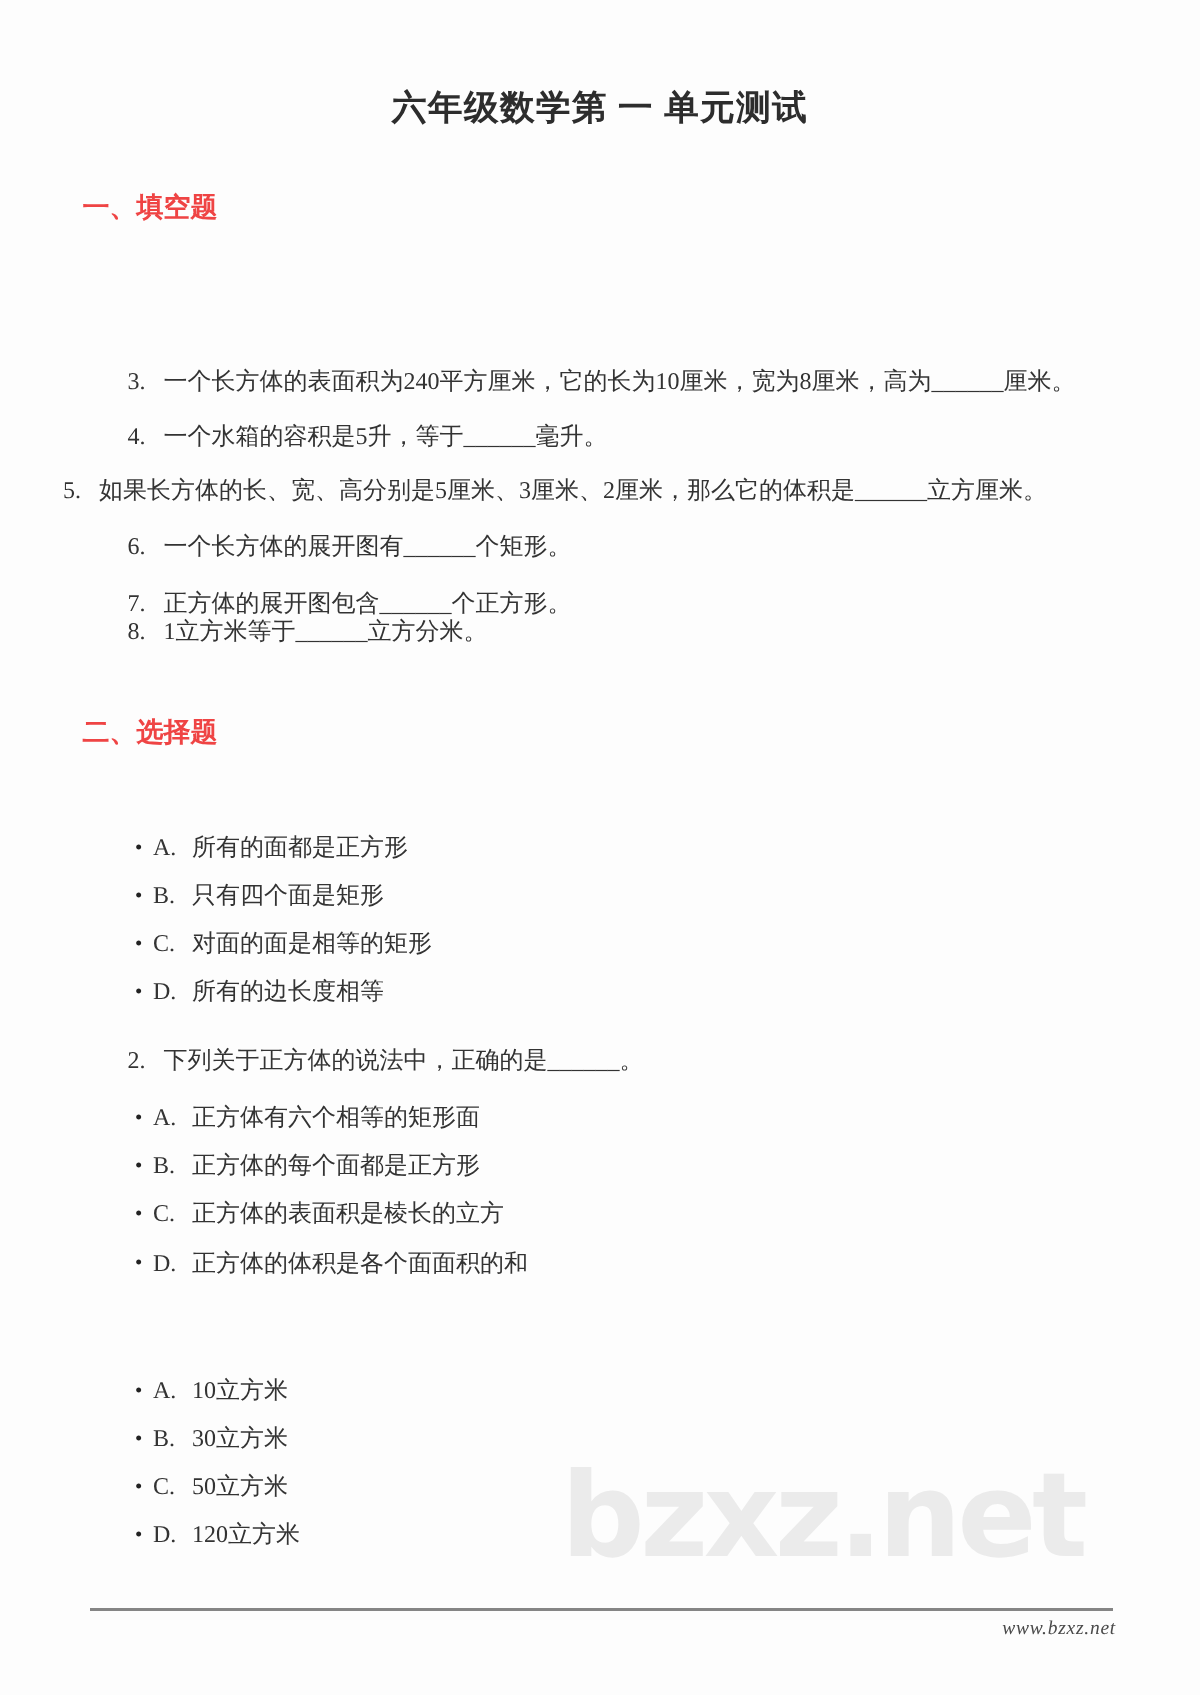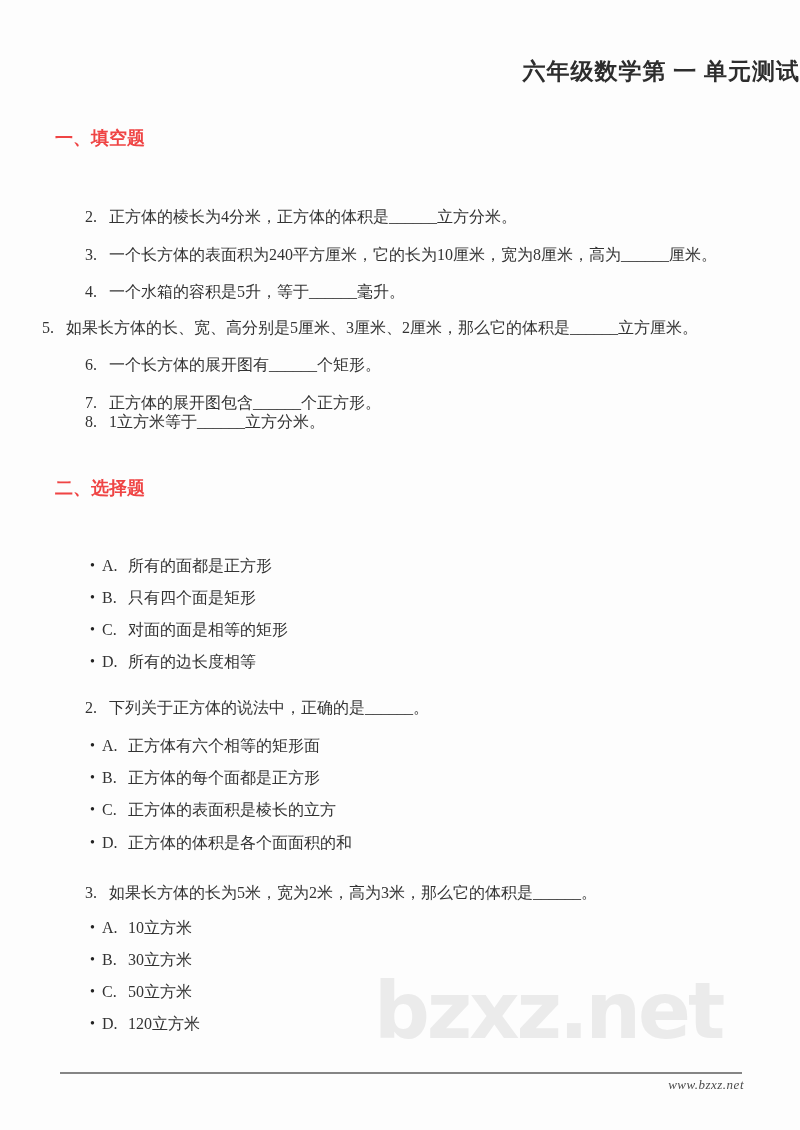--- a/index.html
+++ b/index.html
@@ -15,21 +15,21 @@
     overflow: hidden;
     font-family: "Liberation Serif", "DejaVu Serif", serif;
     color: #333333;
   }
   .title {
     position: absolute;
     top: 56px;
     left: 0;
     width: 800px;
     margin: 0;
-    text-align: right;
+    text-align: center;
     font-size: 23px;
     font-weight: bold;
     letter-spacing: 1px;
     color: #2d2d2d;
     font-family: "Liberation Serif", "DejaVu Serif", serif;
   }
   .sec-head {
     position: absolute;
     left: 55px;
     font-size: 18px;
@@ -105,23 +105,20 @@
 </style>
 </head>
 <body>
 
 <div class="page">
 
   <h1 class="title">六年级数学第 一 单元测试</h1>
 
   <div class="sec-head" style="top:126px">一、填空题</div>
 
-  <div class="q" style="top:207px">
-    <span class="qnum">2.</span><span>正方体的棱长为4分米，正方体的体积是______立方分米。</span>
-  </div>
   <div class="q" style="top:245px">
     <span class="qnum">3.</span><span>一个长方体的表面积为240平方厘米，它的长为10厘米，宽为8厘米，高为______厘米。</span>
   </div>
   <div class="q" style="top:282px">
     <span class="qnum">4.</span><span>一个水箱的容积是5升，等于______毫升。</span>
   </div>
   <div class="q outdent" style="top:318px">
     <span class="qnum">5.</span><span>如果长方体的长、宽、高分别是5厘米、3厘米、2厘米，那么它的体积是______立方厘米。</span>
   </div>
   <div class="q" style="top:355px">
@@ -158,23 +155,20 @@
   <div class="opt" style="top:768px">
     <span class="bullet">•</span><span class="olet">B.</span><span>正方体的每个面都是正方形</span>
   </div>
   <div class="opt" style="top:800px">
     <span class="bullet">•</span><span class="olet">C.</span><span>正方体的表面积是棱长的立方</span>
   </div>
   <div class="opt" style="top:833px">
     <span class="bullet">•</span><span class="olet">D.</span><span>正方体的体积是各个面面积的和</span>
   </div>
 
-  <div class="q" style="top:883px">
-    <span class="qnum">3.</span><span>如果长方体的长为5米，宽为2米，高为3米，那么它的体积是______。</span>
-  </div>
   <div class="opt" style="top:918px">
     <span class="bullet">•</span><span class="olet">A.</span><span>10立方米</span>
   </div>
   <div class="opt" style="top:950px">
     <span class="bullet">•</span><span class="olet">B.</span><span>30立方米</span>
   </div>
   <div class="opt" style="top:982px">
     <span class="bullet">•</span><span class="olet">C.</span><span>50立方米</span>
   </div>
   <div class="opt" style="top:1014px">

